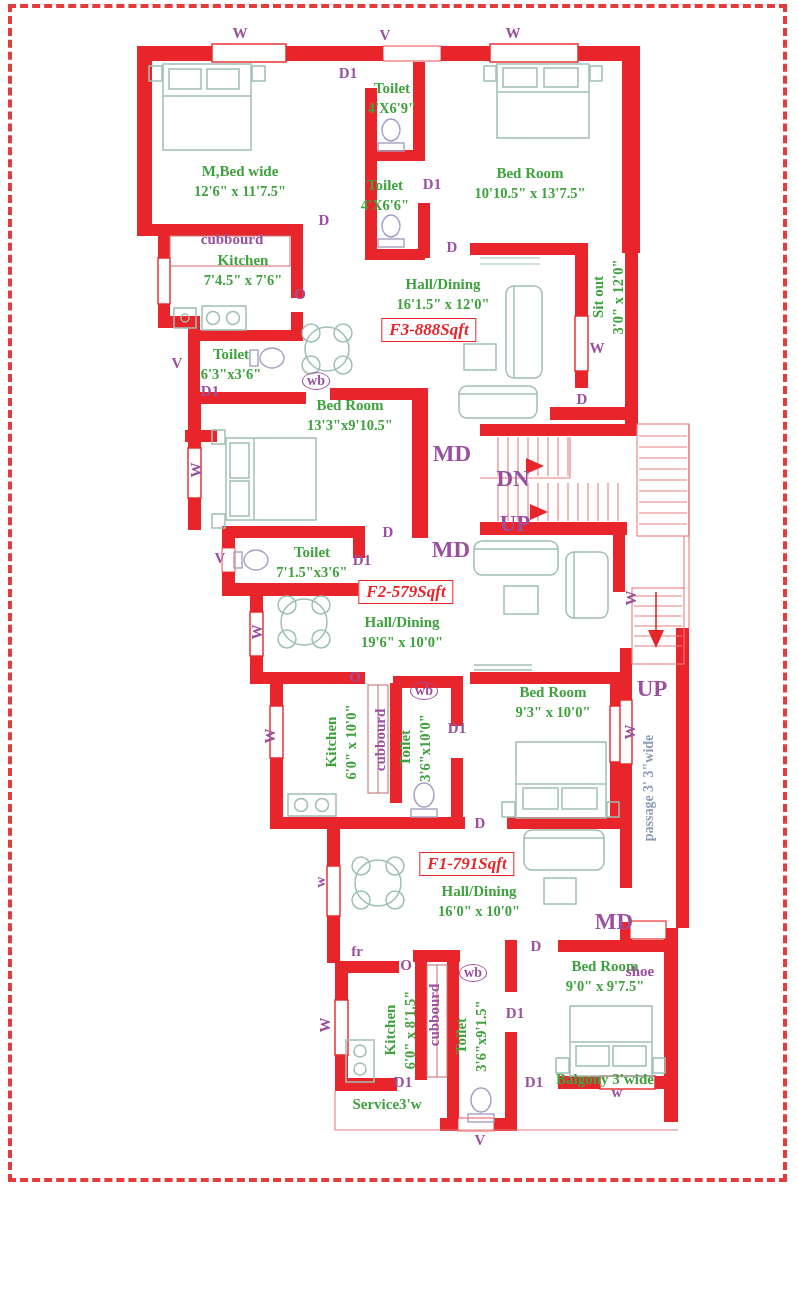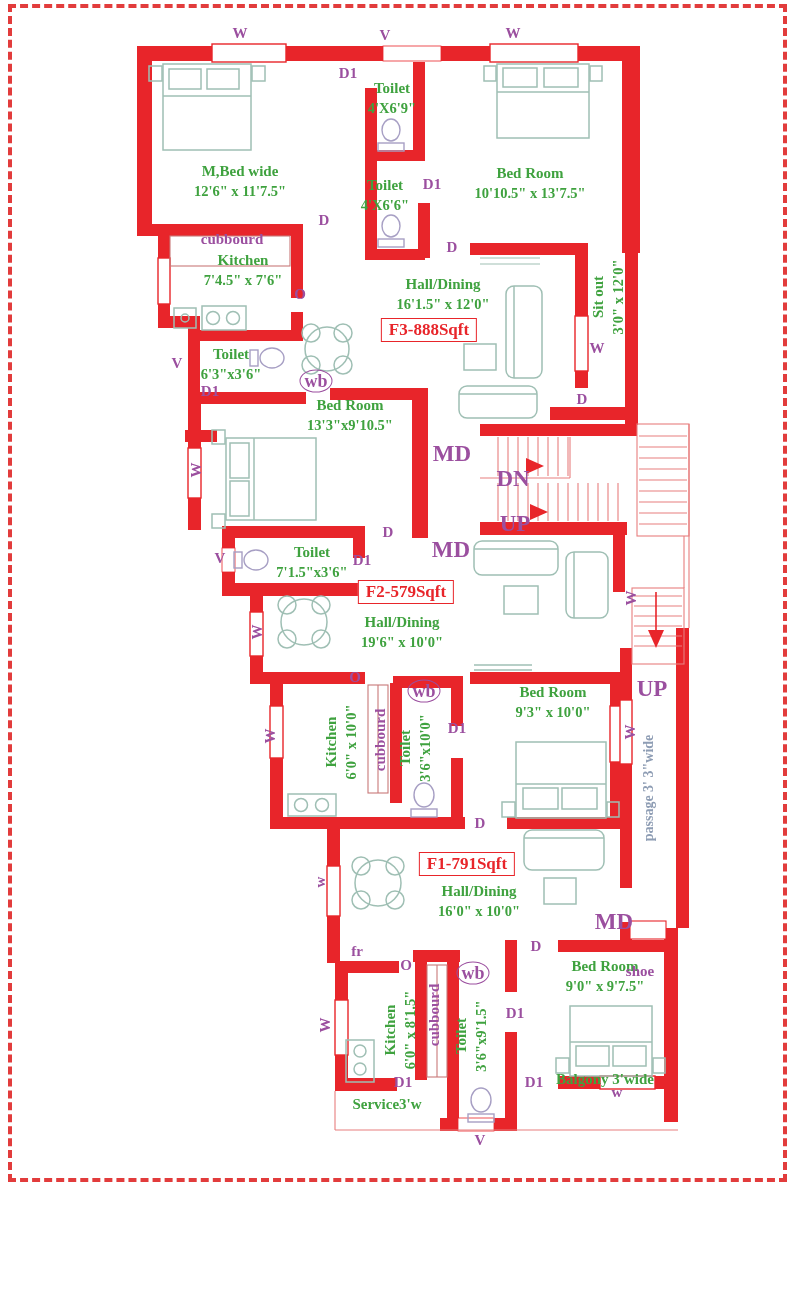--- a/index.html
+++ b/index.html
@@ -20,24 +20,24 @@
          white-space:nowrap;}
   .room{position:absolute;transform:translate(-50%,-50%);text-align:center;
         color:var(--green);font-weight:bold;font-size:15px;line-height:1.3;white-space:nowrap;}
   .room .ln:nth-child(2){font-size:14.5px;}
   .room.rot{transform:translate(-50%,-50%) rotate(-90deg);}
   .room.passage{color:var(--passage);font-size:14px;}
   .marker{position:absolute;transform:translate(-50%,-50%);color:var(--purple);
         font-weight:bold;font-size:15px;white-space:nowrap;}
   .marker.rot{transform:translate(-50%,-50%) rotate(-90deg);}
   .marker.big{font-size:23px;margin-top:26px;}
-  .marker.circle{border:1.4px solid var(--purple);border-radius:50%;padding:0 4px;font-size:18px;}
+  .marker.circle{border:1.4px solid var(--purple);border-radius:50%;padding:0 4px;font-size:14px;}
   .areabox{position:absolute;transform:translate(-50%,-50%);color:var(--wall);
         background:#fff;border:1.5px solid var(--wall);font-weight:bold;font-size:17px;
-        padding:1px 7px;white-space:nowrap;}
+        padding:1px 7px;white-space:nowrap;font-style:italic;}
   .title{position:absolute;left:399px;top:1253px;transform:translate(-50%,-50%);
         font-family:"Liberation Sans",sans-serif;font-weight:bold;font-size:54px;
         font-variant:small-caps;letter-spacing:10px;color:var(--title);white-space:nowrap;}
 </style>
 </head>
 <body>
 
 <div id="stage">
 
 

